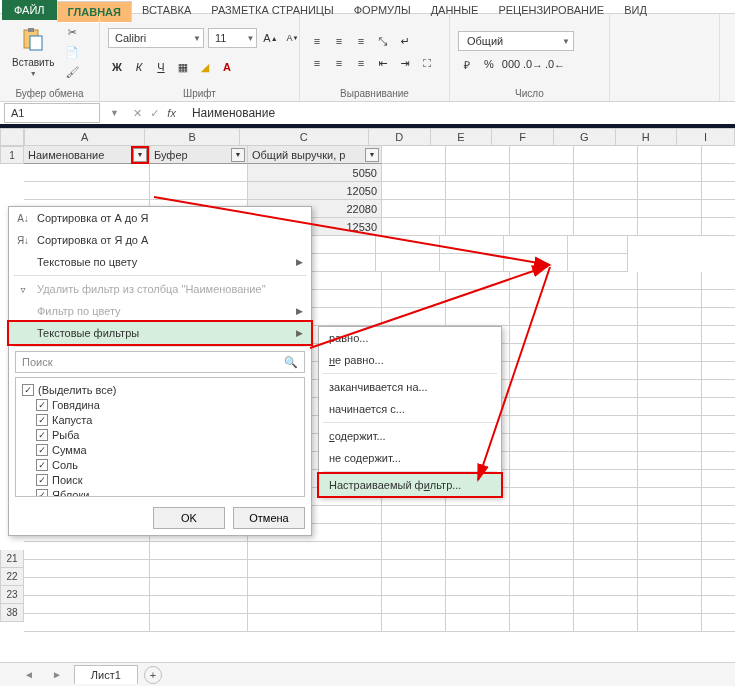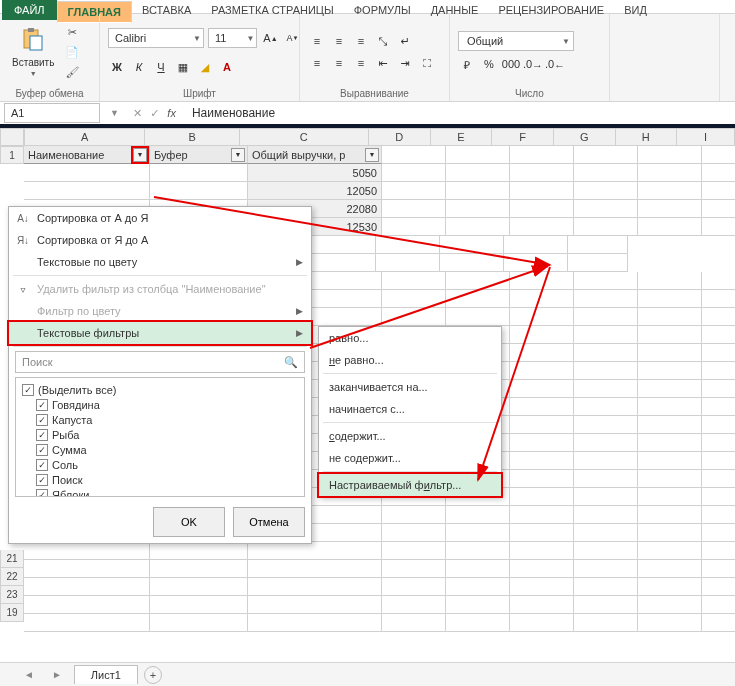--- a/index.html
+++ b/index.html
@@ -62,21 +62,21 @@
   .ctx-row { display:flex; align-items:center; height:22px; padding:0 8px 0 28px; font-size:11px; color:#333; position:relative; }
   .ctx-row.disabled { color:#aaa; }
   .ctx-row .chev { position:absolute; right:8px; color:#666; font-size:9px; }
   .ctx-row .ci { position:absolute; left:6px; width:16px; text-align:center; color:#666; font-size:10px; }
   .ctx-sep { height:1px; background:#e0e0e0; margin:2px 4px; }
   .ctx-row.hl { outline:2px solid #e60000; background:#d5eedd; }
   .ctx .search { margin:4px 6px; height:22px; border:1px solid #c0c0c0; display:flex; align-items:center; padding:0 6px; color:#888; justify-content:space-between; }
   .ctx .tree { margin:0 6px 4px 6px; border:1px solid #c0c0c0; height:120px; padding:4px 6px; overflow:auto; font-size:11px; }
   .ctx .tree-item { display:flex; align-items:center; gap:4px; height:15px; }
   .ctx .btns { display:flex; justify-content:flex-end; gap:8px; padding:6px; }
-  .ctx .btns button { width:72px; height:30px; border:1px solid #b0b0b0; background:#f0f0f0; font-size:11px; }
+  .ctx .btns button { width:72px; height:22px; border:1px solid #b0b0b0; background:#f0f0f0; font-size:11px; }
 
   
   .submenu { position:absolute; left:318px; top:326px; width:184px; background:#fff; border:1px solid #b0b0b0; box-shadow:2px 2px 6px rgba(0,0,0,.25); }
   .submenu .sm-row { height:22px; display:flex; align-items:center; padding:0 10px; font-size:11px; color:#333; }
   .submenu .sm-sep { height:1px; background:#e0e0e0; margin:2px 4px; }
   .submenu .sm-row.hl { outline:2px solid #e60000; background:#d5eedd; }
 
   
   .sheet-bar { position:absolute; left:0; bottom:0; height:24px; width:100%; background:#f5f5f5; border-top:1px solid #d4d4d4; display:flex; align-items:center; padding-left:18px; gap:6px; }
   .sheet-nav { color:#888; font-size:10px; padding:0 6px; }
@@ -537,21 +537,21 @@
         <div class="cell" style="width: 64px;"></div>
         <div class="cell" style="width: 64px;"></div>
         <div class="cell" style="width: 60px;"></div>
       </div>
     </div>
 
   <div class="row-headers" id="row-headers-bottom" style="top:auto;bottom:28px">
       <div class="row-h">21</div>
       <div class="row-h">22</div>
       <div class="row-h">23</div>
-      <div class="row-h">19</div>
+      <div class="row-h">38</div>
     </div>
 </div>
 
 <div class="ctx">
   <div class="ctx-row">
     <span class="ci">А↓</span>
     <span>Сортировка от А до Я</span>
   </div>
   <div class="ctx-row">
     <span class="ci">Я↓</span>

